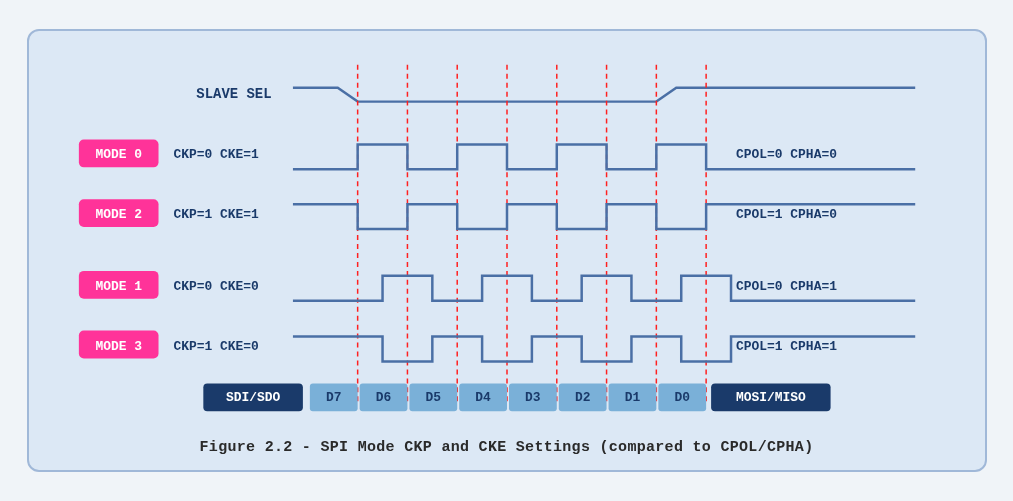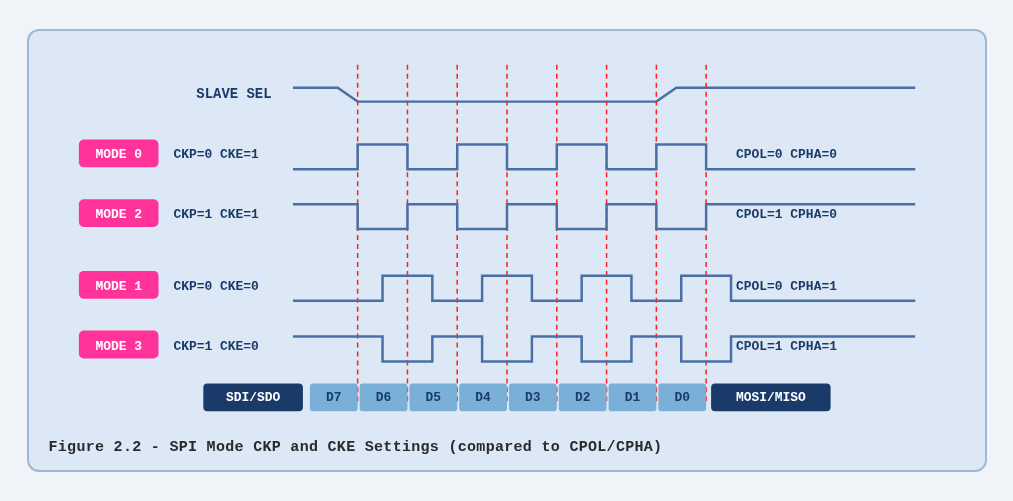--- a/index.html
+++ b/index.html
@@ -23,20 +23,21 @@
     .diagram-area {
       position: relative;
       width: 100%;
       height: 390px;
     }
     svg.diagram {
       width: 100%;
       height: 100%;
     }
     .caption {
+      text-align: center;
       font-family: 'Courier New', Courier, monospace;
       font-size: 15px;
       font-weight: bold;
       color: #2a2a2a;
       letter-spacing: 0.3px;
     }
   </style>
 </head>
 <body>
 

